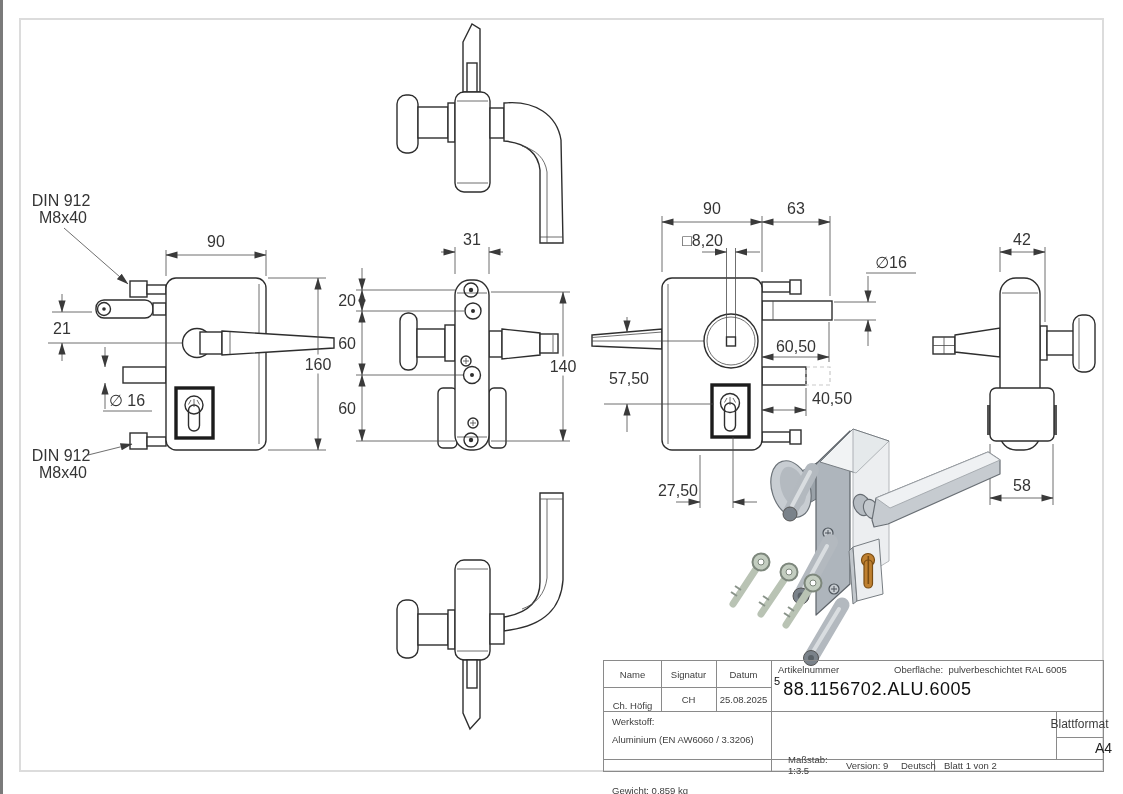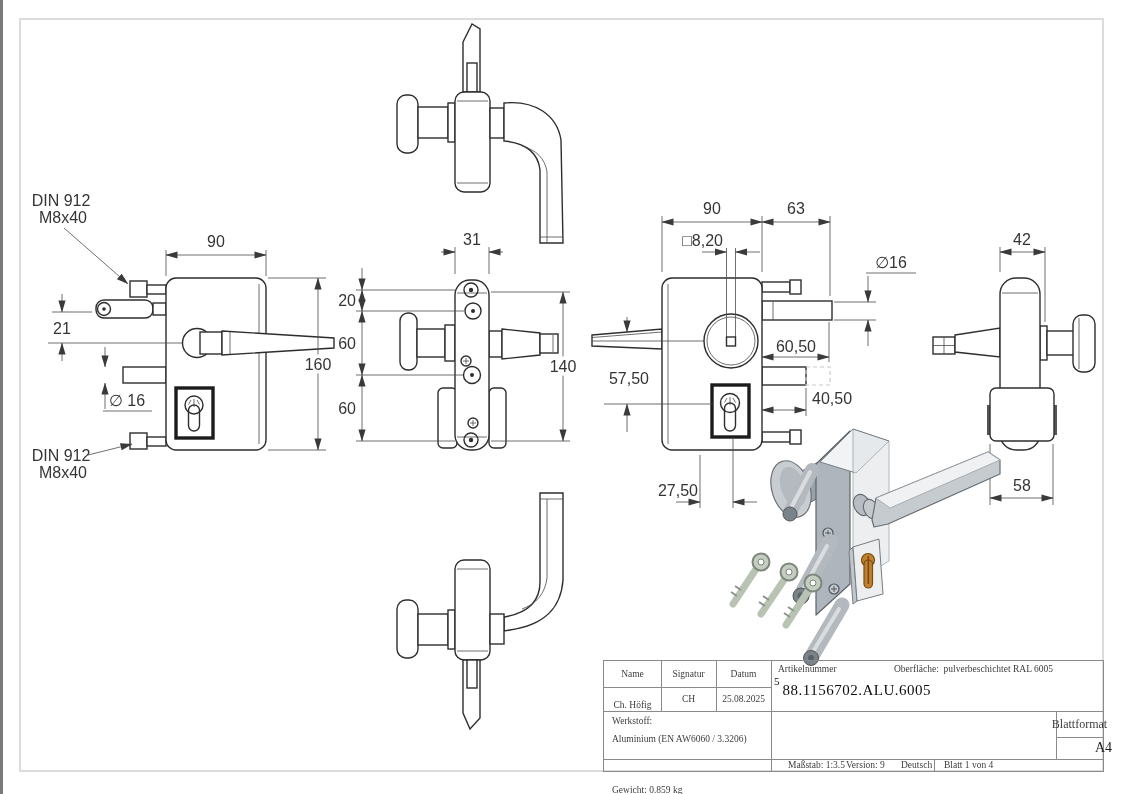--- a/index.html
+++ b/index.html
@@ -10,27 +10,27 @@
   svg{position:absolute;left:0;top:0;}
   svg text{font-family:"Liberation Sans",sans-serif;fill:#353535;font-size:16px;}
   text.halo{paint-order:stroke;stroke:#ffffff;stroke-width:7px;}
   .o{stroke:#2e2e2e;stroke-width:1.4;fill:#ffffff;}
   .on{stroke:#2e2e2e;stroke-width:1.4;fill:none;}
   .thick{stroke:#1c1c1c;stroke-width:3.4;fill:#ffffff;}
   .t{stroke:#4a4a4a;stroke-width:0.8;fill:none;}
   .ghost{stroke:#c9c9c9;stroke-width:1.2;fill:none;stroke-dasharray:4 3;}
   
   .tb{position:absolute;left:603px;top:660px;width:501px;height:112px;border:1px solid #8a8a8a;
-      box-sizing:border-box;font-size:9.5px;color:#3d3d3d;font-family:Liberation Serif, serif;}
+      box-sizing:border-box;font-size:9.5px;color:#3d3d3d;}
   .tb .ln{position:absolute;background:#8a8a8a;}
   .tb .cell{position:absolute;display:flex;align-items:center;justify-content:center;text-align:center;}
   .tb .lcell{position:absolute;display:flex;align-items:center;justify-content:flex-start;}
   .artnum{position:absolute;left:170px;top:14px;color:#0e0e0e;white-space:nowrap;}
   .artnum .pre{font-size:11px;vertical-align:10px;margin-right:3px;}
-  .artnum .big{font-size:15px;letter-spacing:0.5px;}
+  .artnum .big{font-size:18px;letter-spacing:0.5px;}
   .a4{font-size:14px;color:#222;margin-left:24px;}
 </style>
 </head>
 <body>
 
 <div class="page">
   <div class="page-edge"></div>
   <div class="frame"></div>
 
   <svg width="1123" height="794" viewBox="0 0 1123 794">
@@ -347,15 +347,15 @@
     <div class="lcell" style="left:8px;top:54px;width:200px;height:12px;">Werkstoff:</div>
     <div class="lcell" style="left:8px;top:72px;width:230px;height:12px;">Aluminium (EN AW6060 / 3.3206)</div>
 
     <div class="cell" style="left:452px;top:50px;width:47px;height:26px;font-size:12px;">Blattformat</div>
     <div class="cell a4" style="left:452px;top:76px;width:47px;height:22px;">A4</div>
 
     <div class="lcell" style="left:8px;top:98px;width:150px;height:12px;margin-top:25px;">Gewicht: 0.859 kg</div>
     <div class="lcell" style="left:184px;top:98px;width:62px;height:12px;">Maßstab: 1:3.5</div>
     <div class="lcell" style="left:242px;top:98px;width:52px;height:12px;">Version: 9</div>
     <div class="lcell" style="left:297px;top:98px;width:30px;height:12px;">Deutsch</div>
-    <div class="lcell" style="left:340px;top:98px;width:100px;height:12px;">Blatt 1 von 4</div>
+    <div class="lcell" style="left:340px;top:98px;width:100px;height:12px;">Blatt 1 von 2</div>
   </div>
 </div>
 
 </body></html>

